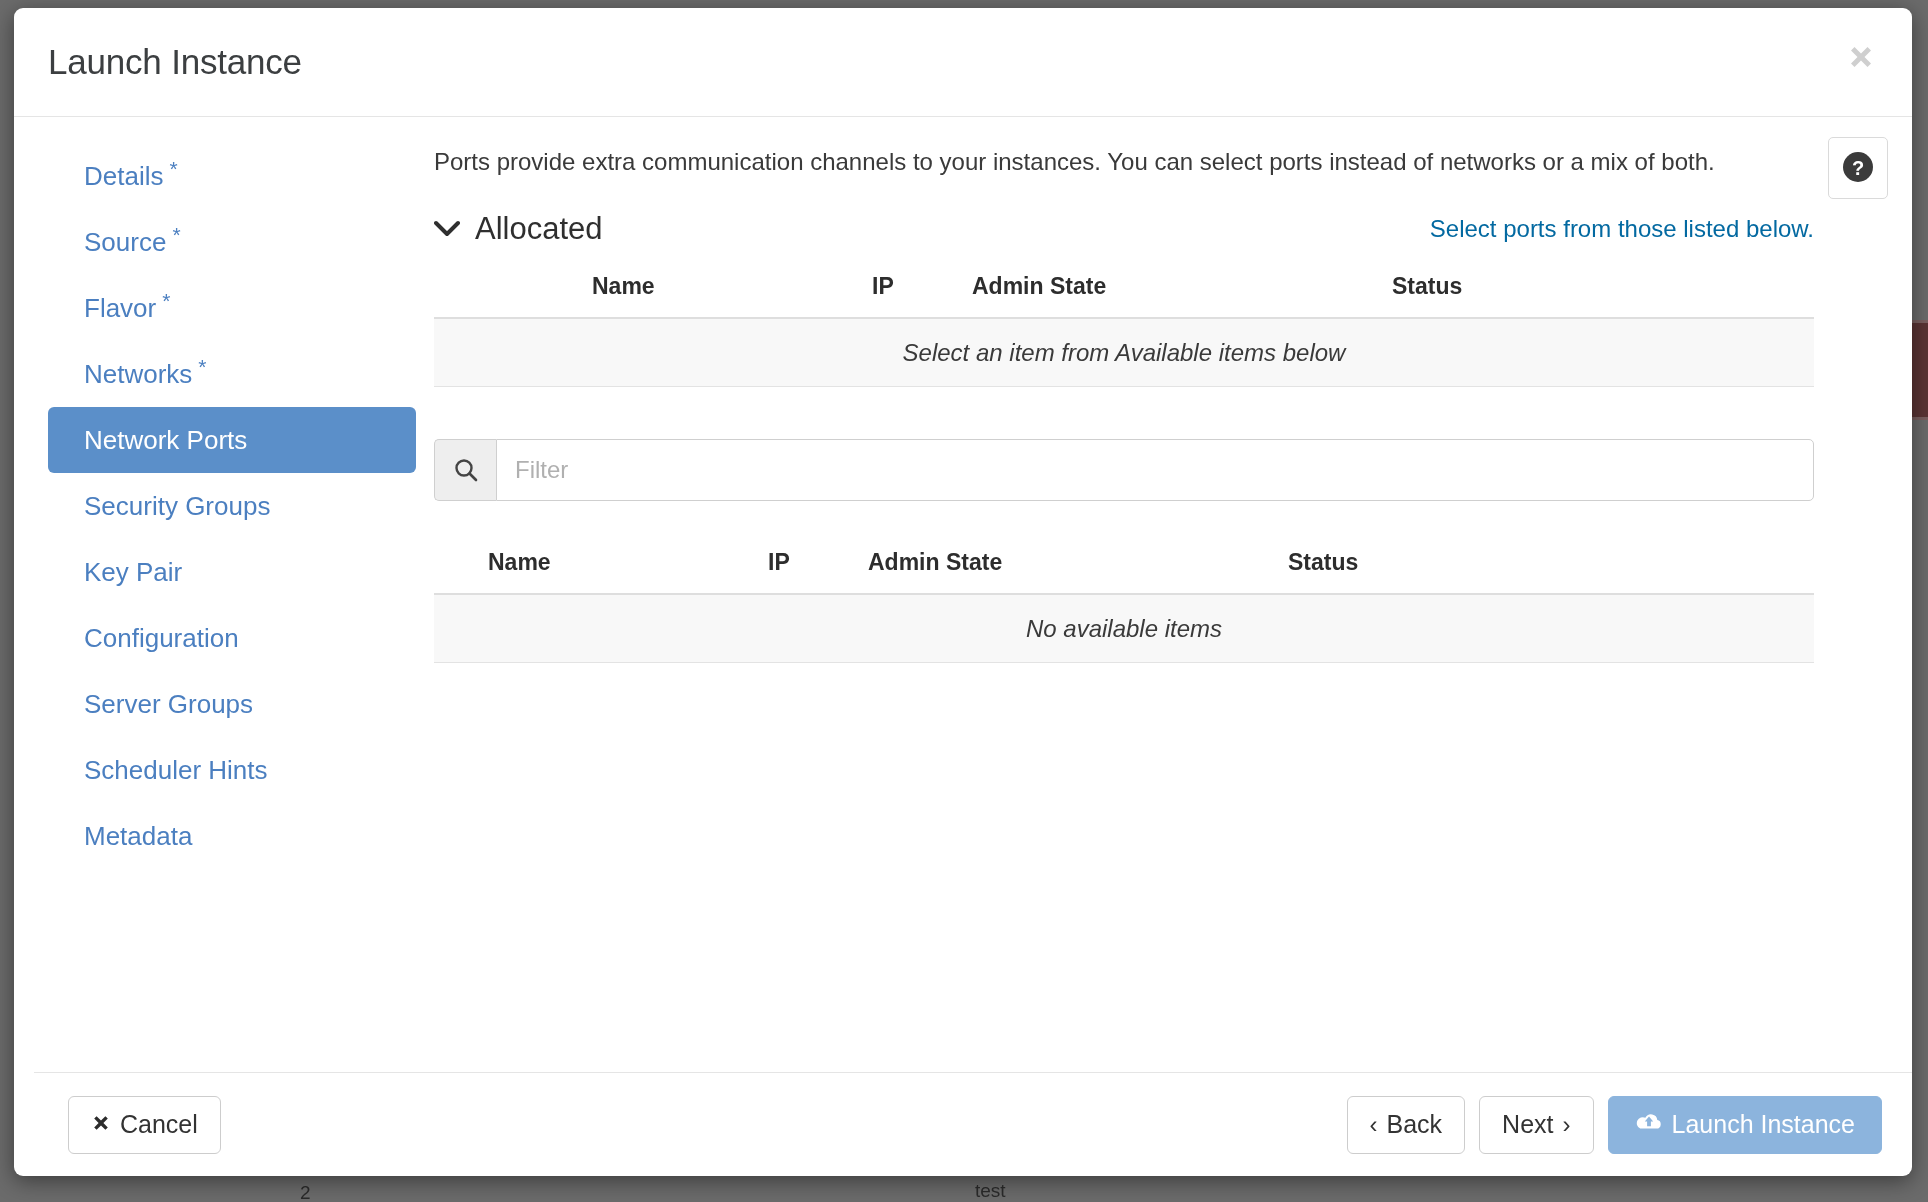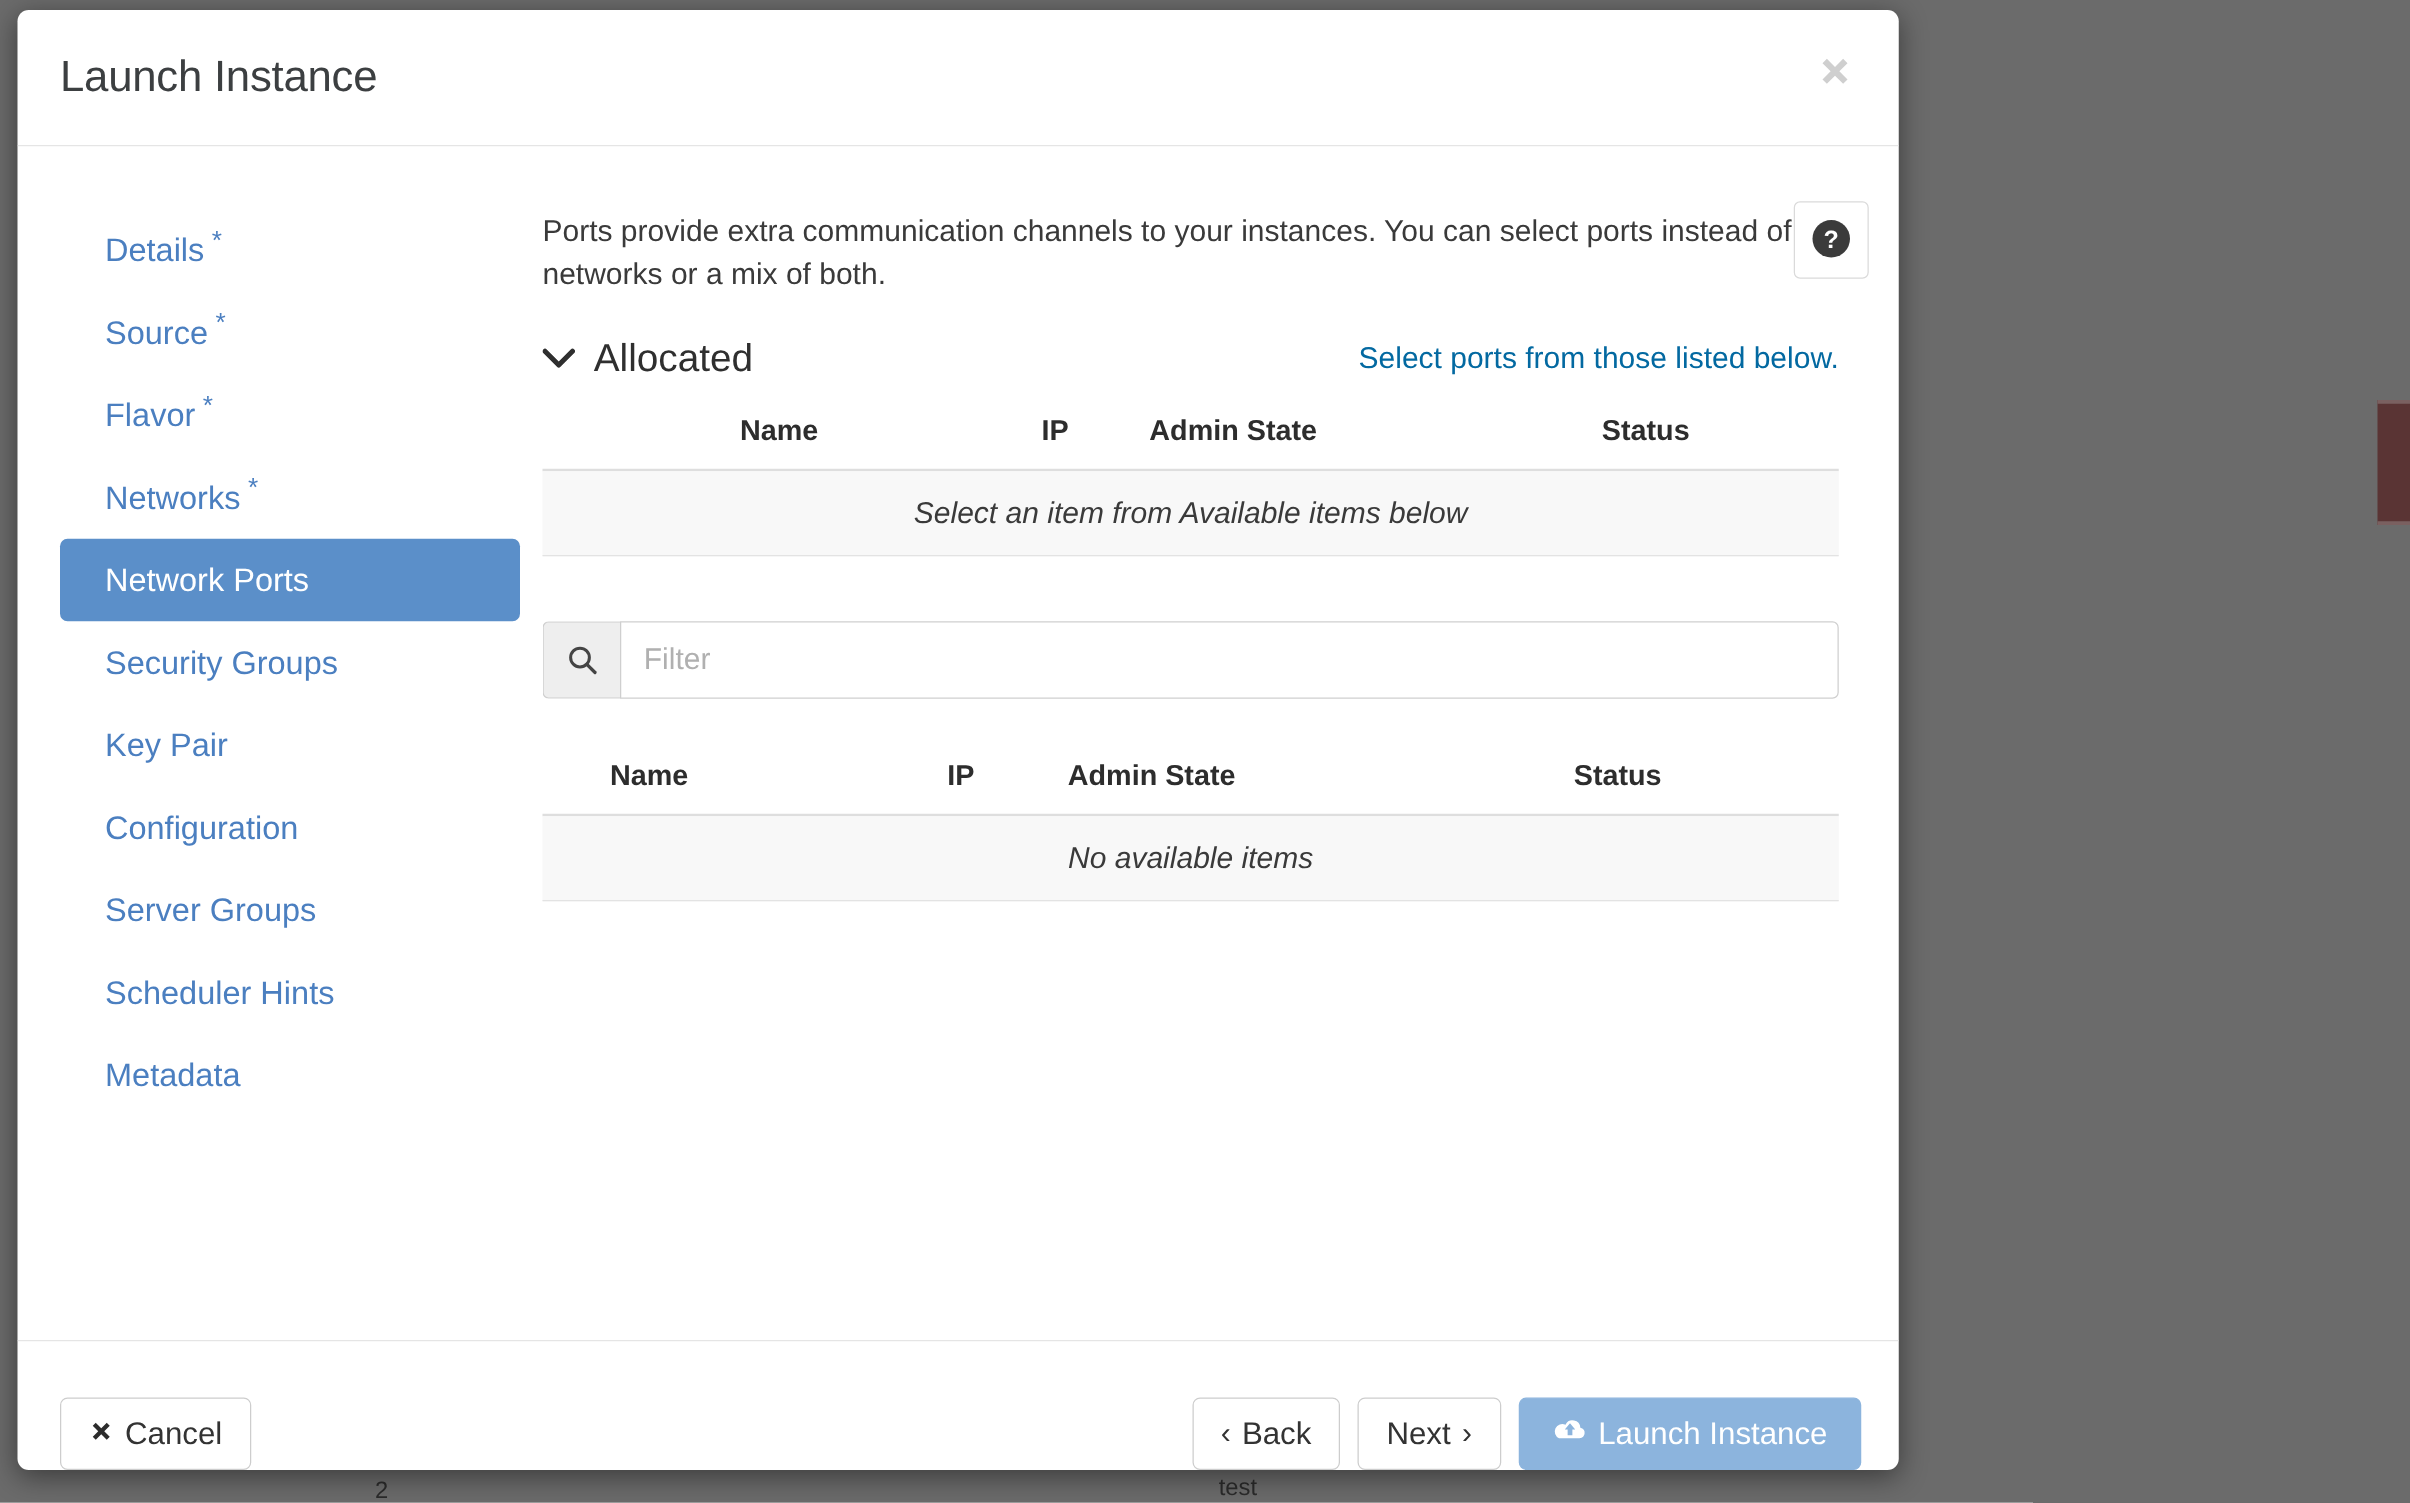--- a/index.html
+++ b/index.html
@@ -39,29 +39,28 @@
     font-family: "Liberation Sans", sans-serif;
   }
   #backdrop .bg-text.t1 { left: 300px; top: 1182px; }
   #backdrop .bg-text.t2 { left: 975px; top: 1180px; }
 
   
   #modal {
     position: absolute;
     left: 14px;
     top: 8px;
-    width: 1505px;
+    width: 1898px;
     height: 1168px;
     background: #ffffff;
     border-radius: 9px;
     box-shadow: 0 5px 22px rgba(0,0,0,0.45);
     display: flex;
     flex-direction: column;
     overflow: hidden;
-    gap: 24px;
   }
 
   
   .modal-header {
     height: 109px;
     border-bottom: 1px solid #e5e5e5;
     display: flex;
     align-items: center;
     padding: 0 36px 0 34px;
     flex: 0 0 auto;
@@ -258,22 +257,23 @@
     background: #ffffff;
   }
   .filter-input::placeholder { color: #b0b0b0; }
 
   
   .modal-footer {
     flex: 0 0 auto;
     height: 104px;
     border-top: 1px solid #e5e5e5;
     display: flex;
-    align-items: flex-end;
+    align-items: center;
     padding: 0 30px 0 34px;
+    margin-left: 20px;
   }
   .btn {
     font-family: "Liberation Sans", sans-serif;
     font-size: 25px;
     border-radius: 6px;
     border: 1px solid #cdcdcd;
     background: #ffffff;
     color: #333333;
     height: 58px;
     padding: 0 22px;

